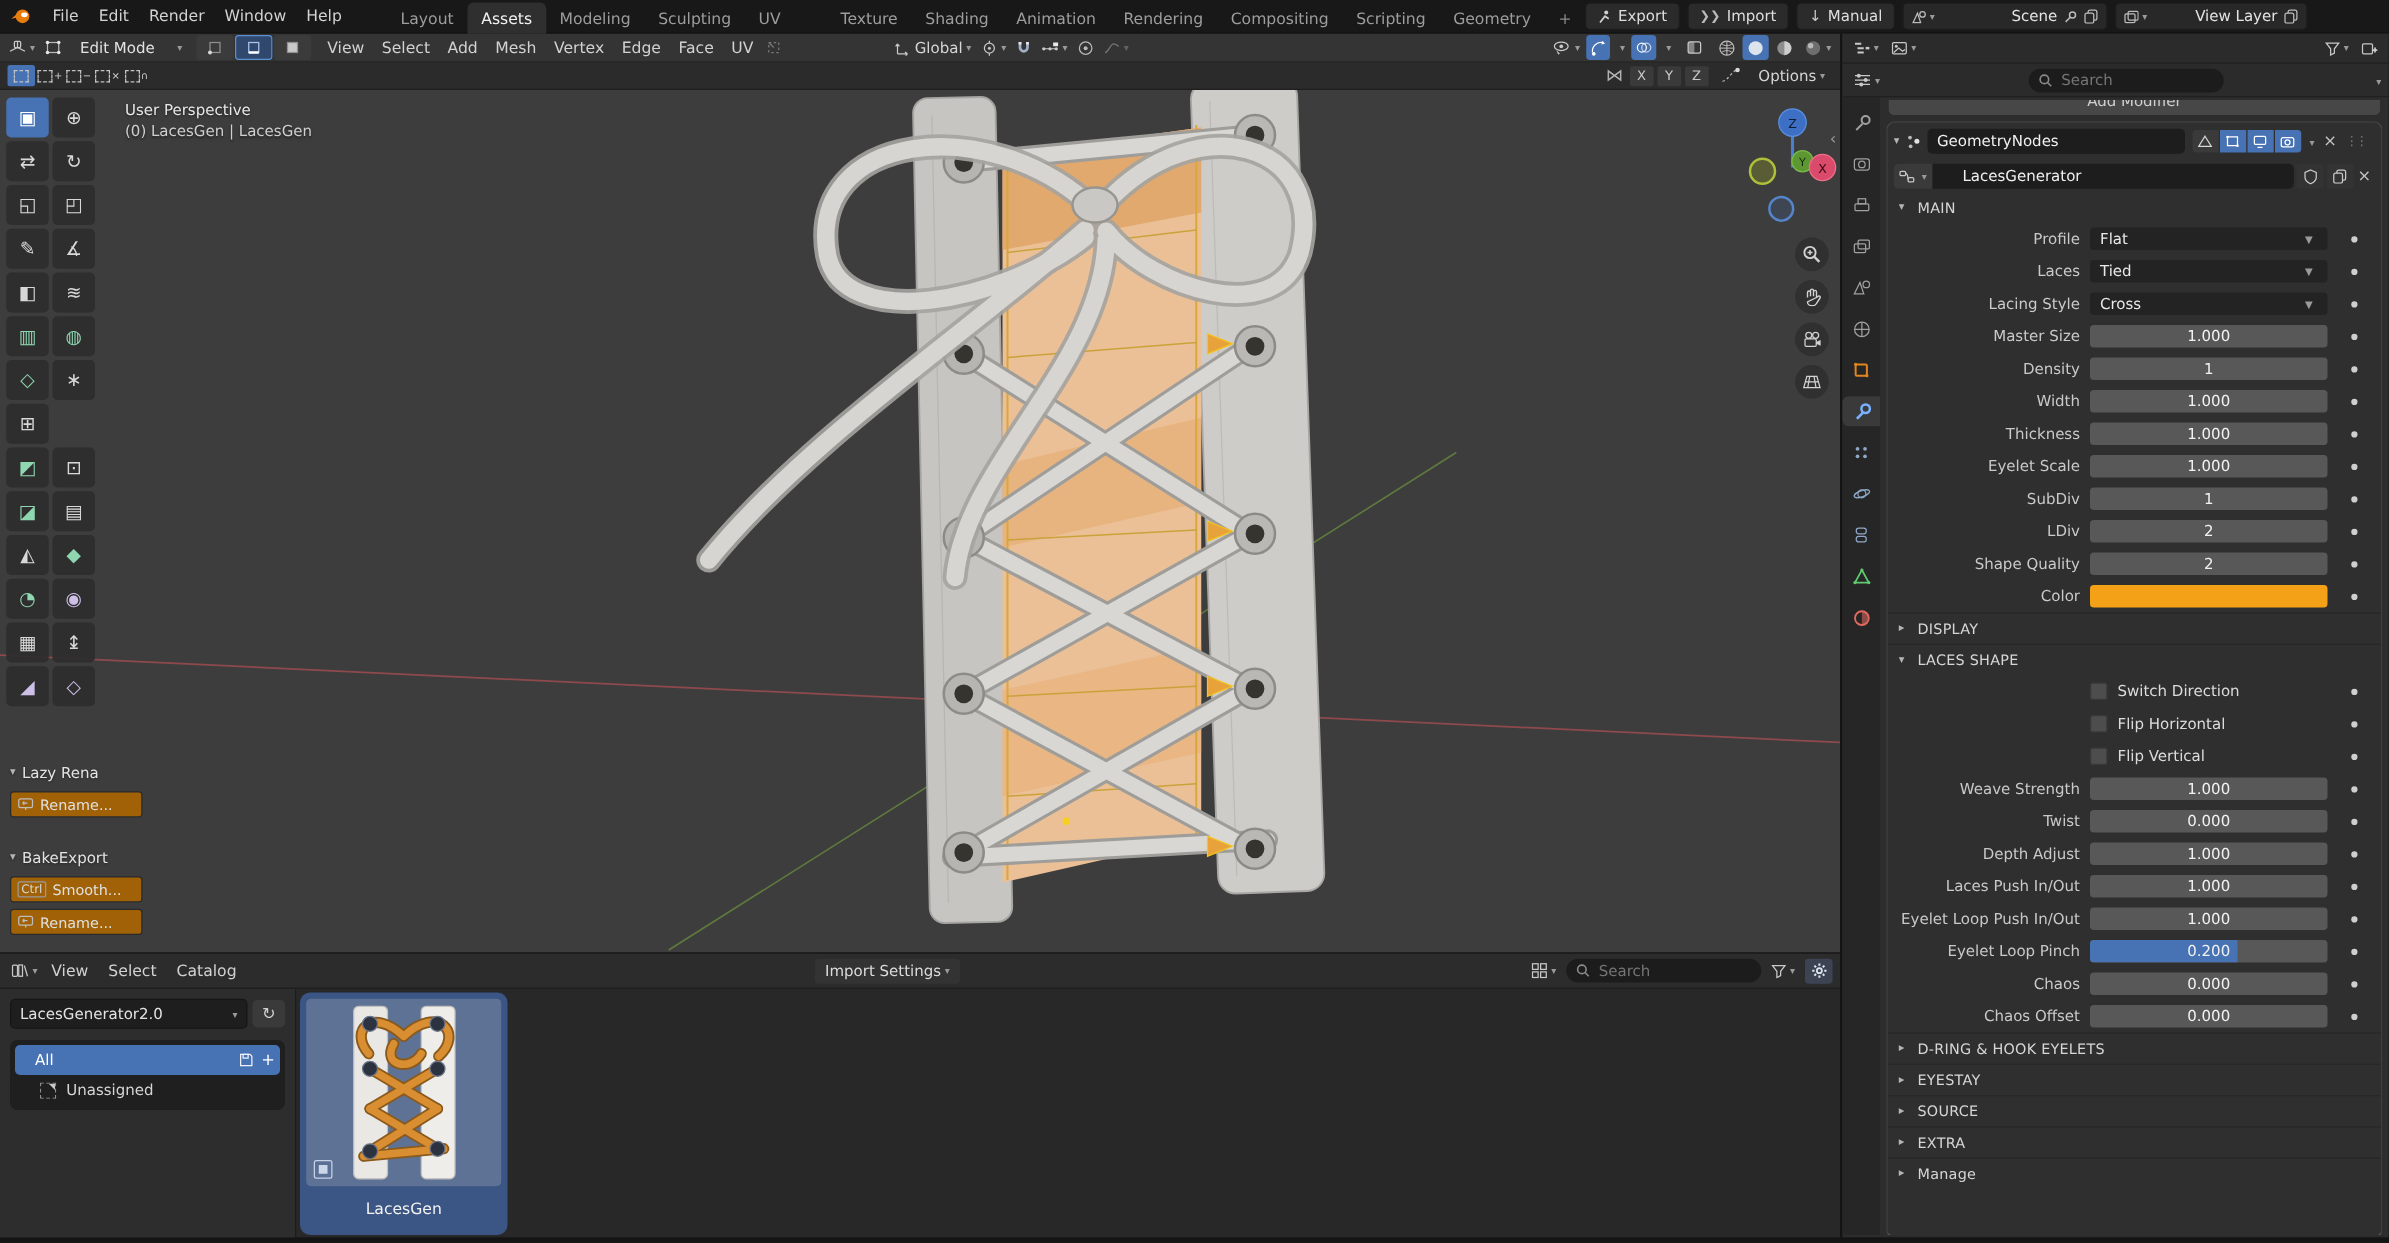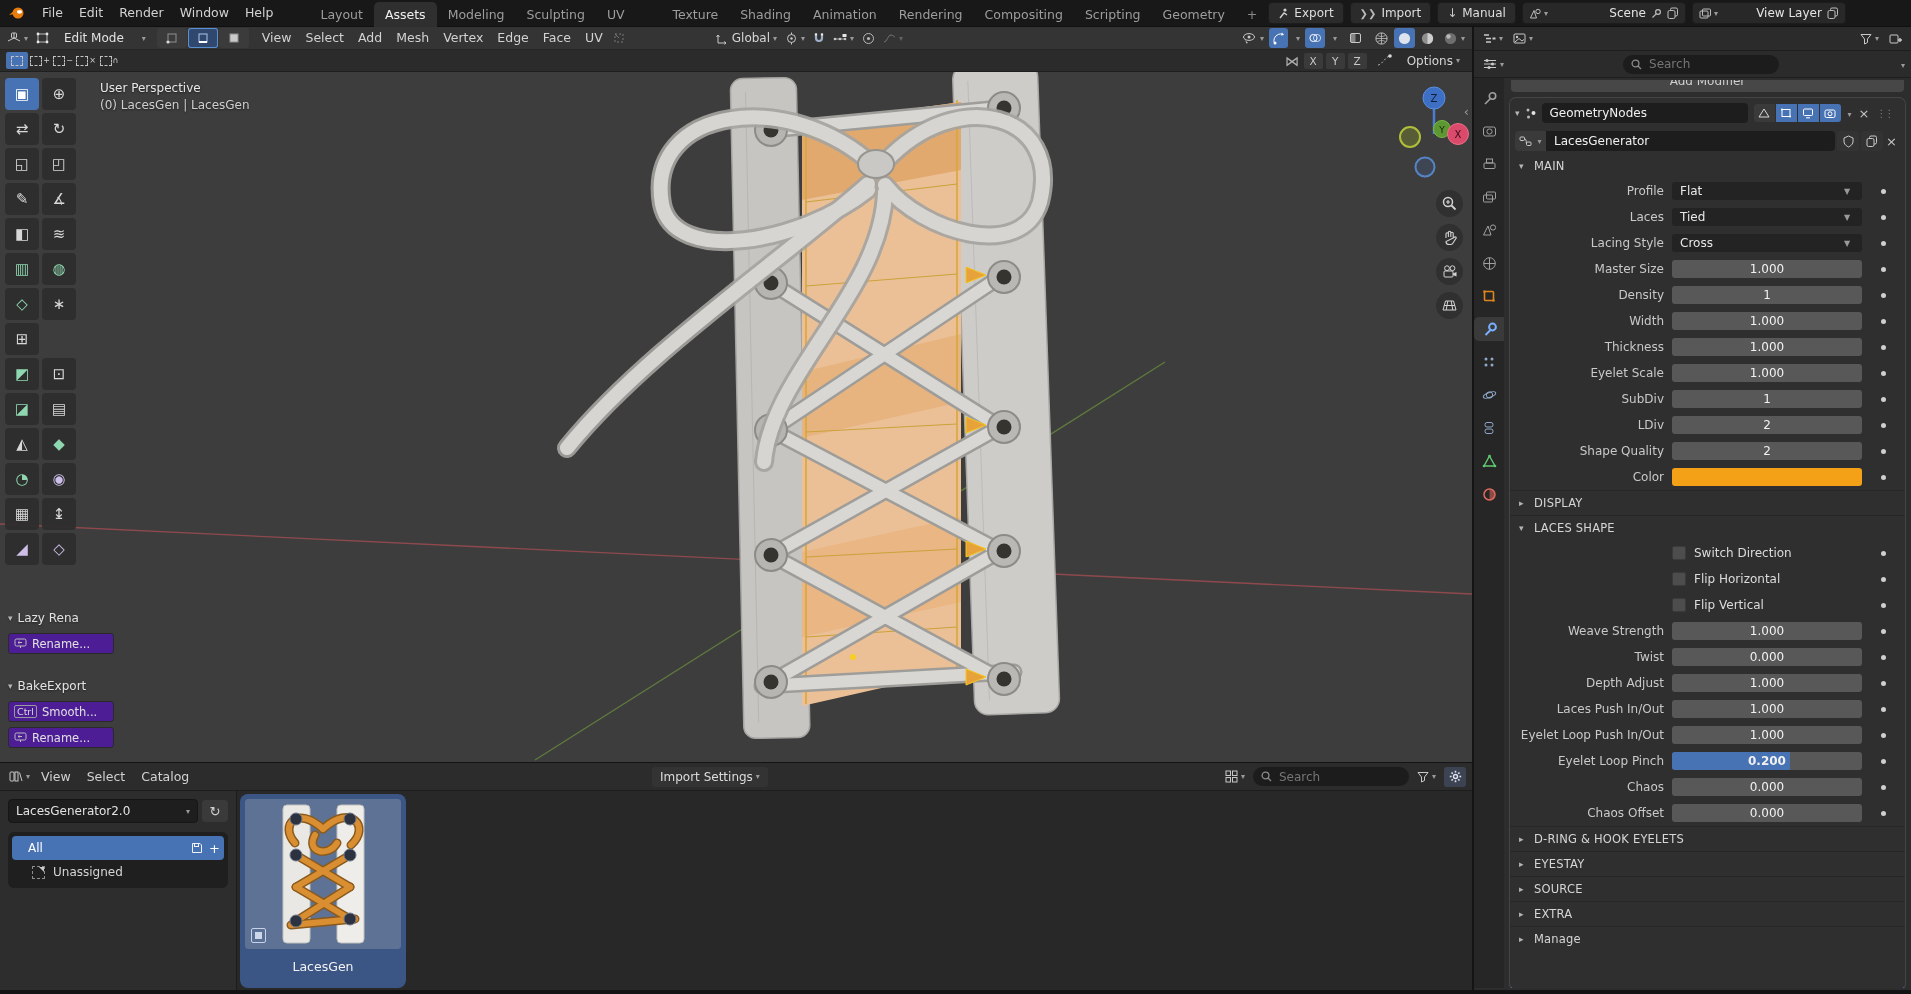--- a/index.html
+++ b/index.html
@@ -50,21 +50,21 @@
   #overlay-head{position:absolute;left:100px;top:8px;line-height:17px;color:#e8e8e8;text-shadow:0 1px 2px rgba(0,0,0,.5);}
   #overlay-head .sub{color:#cfcfcf;}
   #toolbar{position:absolute;left:5px;top:6px;display:grid;grid-template-columns:34px 34px;gap:3px;}
   .tool{width:34px;height:32px;background:rgba(45,45,45,.92);border-radius:4px;display:flex;align-items:center;justify-content:center;font-size:15px;color:#d8d8d8;}
   .tool.active{background:#4772b3;color:#fff;}
   .tool.green{color:#8fd7b0;}
   .tool.purple{color:#cdbfe8;}
   .tool.single{grid-column:1 / -1;width:34px;}
   #hud{position:absolute;left:8px;top:536px;width:120px;}
   .hud-title{display:flex;align-items:center;gap:5px;color:#e3e3e3;font-size:12px;height:20px;text-shadow:0 1px 2px rgba(0,0,0,.4);}
-  .hud-btn{display:flex;align-items:center;gap:5px;width:106px;height:21px;background:#4c1d95;border:1px solid #2a2a2a;border-radius:3px;color:#e0e0e0;font-size:11.5px;padding:0 5px;box-sizing:border-box;margin-bottom:5px;}
+  .hud-btn{display:flex;align-items:center;gap:5px;width:106px;height:21px;background:#a16207;border:1px solid #2a2a2a;border-radius:3px;color:#e0e0e0;font-size:11.5px;padding:0 5px;box-sizing:border-box;margin-bottom:5px;}
   .keycap{border:1px solid #9a9a9a;border-radius:2px;font-size:9.5px;padding:0 2px;color:#d8d8d8;}
   #gizmo{position:absolute;left:1398px;top:10px;}
   .navcol{position:absolute;left:1436px;width:27px;}
   .navbtn{width:27px;height:27px;border-radius:50%;background:rgba(40,40,40,.62);display:flex;align-items:center;justify-content:center;margin-bottom:7px;}
   #collapse{position:absolute;right:3px;top:32px;color:#9a9a9a;font-size:13px;}
 
   
   #assets{position:absolute;left:0;top:762px;width:1472px;height:228px;background:#282828;border-top:1px solid #141414;box-sizing:border-box;}
   #assets .hdr{position:relative;height:27px;background:#2c2c2c;border-bottom:1px solid #1d1d1d;display:flex;align-items:center;padding:0 6px;}
   #assets .hdr .menu{line-height:26px;}
@@ -112,39 +112,39 @@
   .namefield{width:206px;height:20px;background:#1d1d1d;border-radius:4px;display:flex;align-items:center;padding:0 8px;color:#f0f0f0;box-sizing:border-box;}
   .tglgrp{display:flex;gap:1px;margin-left:2px;}
   .tgl{width:21px;height:18px;background:#3a3a3a;display:flex;align-items:center;justify-content:center;}
   .tgl.on{background:#4772b3;}
   .tglgrp .tgl:first-child{border-radius:3px 0 0 3px;}
   .tglgrp .tgl:last-child{border-radius:0 3px 3px 0;}
   .xbtn{color:#c6c6c6;font-size:13px;padding:0 3px;}
   .dots{color:#7c7c7c;font-size:10px;letter-spacing:-2px;}
   .grp-row{display:flex;align-items:center;height:26px;padding:0 5px;gap:0;}
   .grp-icon{width:31px;height:20px;background:#3a3a3a;border-radius:4px 0 0 4px;display:flex;align-items:center;justify-content:center;gap:2px;}
-  .grp-field{flex:1;height:20px;background:#1d1d1d;border-radius:0 4px 4px 0;display:flex;align-items:center;padding:0 8px;color:#f0f0f0;}
+  .grp-field{flex:1;height:20px;background:#1d1d1d;border-radius:0 4px 4px 0;display:flex;align-items:center;padding:0 24px;color:#f0f0f0;}
   .sqbtn{width:22px;height:20px;background:#333;display:flex;align-items:center;justify-content:center;margin-left:2px;border-radius:3px;}
   .sect{display:flex;align-items:center;gap:7px;height:24px;padding-left:9px;border-top:1px solid #272727;color:#d6d6d6;font-size:11.5px;letter-spacing:.2px;}
   .sect .ch{font-size:9px;color:#b5b5b5;width:8px;}
   .prow{display:flex;align-items:center;height:26px;padding-left:4px;}
   .plabel{width:150px;text-align:right;padding-right:8px;color:#c9c9c9;font-size:12px;white-space:nowrap;overflow:hidden;}
   .pctl{position:relative;width:190px;height:18px;border-radius:3px;display:flex;align-items:center;overflow:hidden;}
   .pdot{flex:1;display:flex;justify-content:center;}
   .pdot i{width:5px;height:5px;border-radius:50%;background:#cfcfcf;display:block;}
   .pval{position:relative;z-index:1;font-size:12px;color:#f1f1f1;}
   .chev{display:none;}
   .cbox{display:none;}
   .fill{display:none;}
   .prow.dropdown .pctl{background:#232323;}
   .prow.dropdown .pval{flex:1;padding-left:8px;text-align:left;color:#e8e8e8;}
   .prow.dropdown .chev{display:block;width:18px;color:#9a9a9a;font-size:8px;}
   .prow.number .pctl{background:#585858;}
   .prow.number .pval{flex:1;text-align:center;}
-  .prow.slider .pctl{background:#585858;font-weight:bold;}
+  .prow.slider .pctl{background:#585858;}
   .prow.slider .pval{flex:1;text-align:center;}
   .prow.slider .fill{display:block;position:absolute;left:0;top:0;bottom:0;background:#4772b3;}
   .prow.color .pctl{background:#f5a117;}
   .prow.checkbox .pctl{background:transparent;overflow:visible;gap:8px;}
   .prow.checkbox .cbox{display:block;width:14px;height:14px;background:#4d4d4d;border:1px solid #3a3a3a;border-radius:2px;box-sizing:border-box;}
   .prow.checkbox .pval{color:#dcdcdc;}
 
   #statusbar{position:absolute;left:0;top:990px;width:1911px;height:4px;background:#141414;}
 </style>
 </head>

